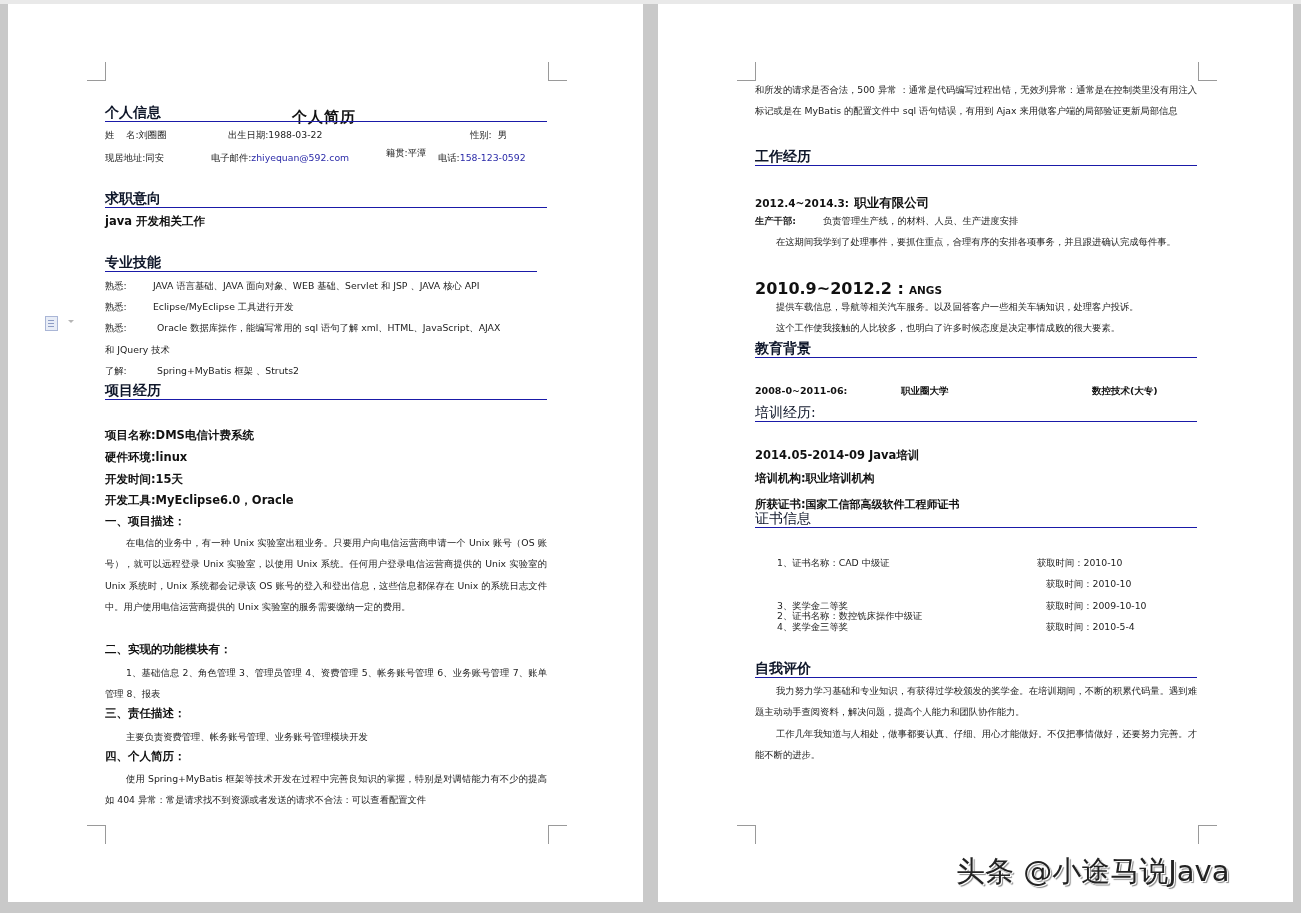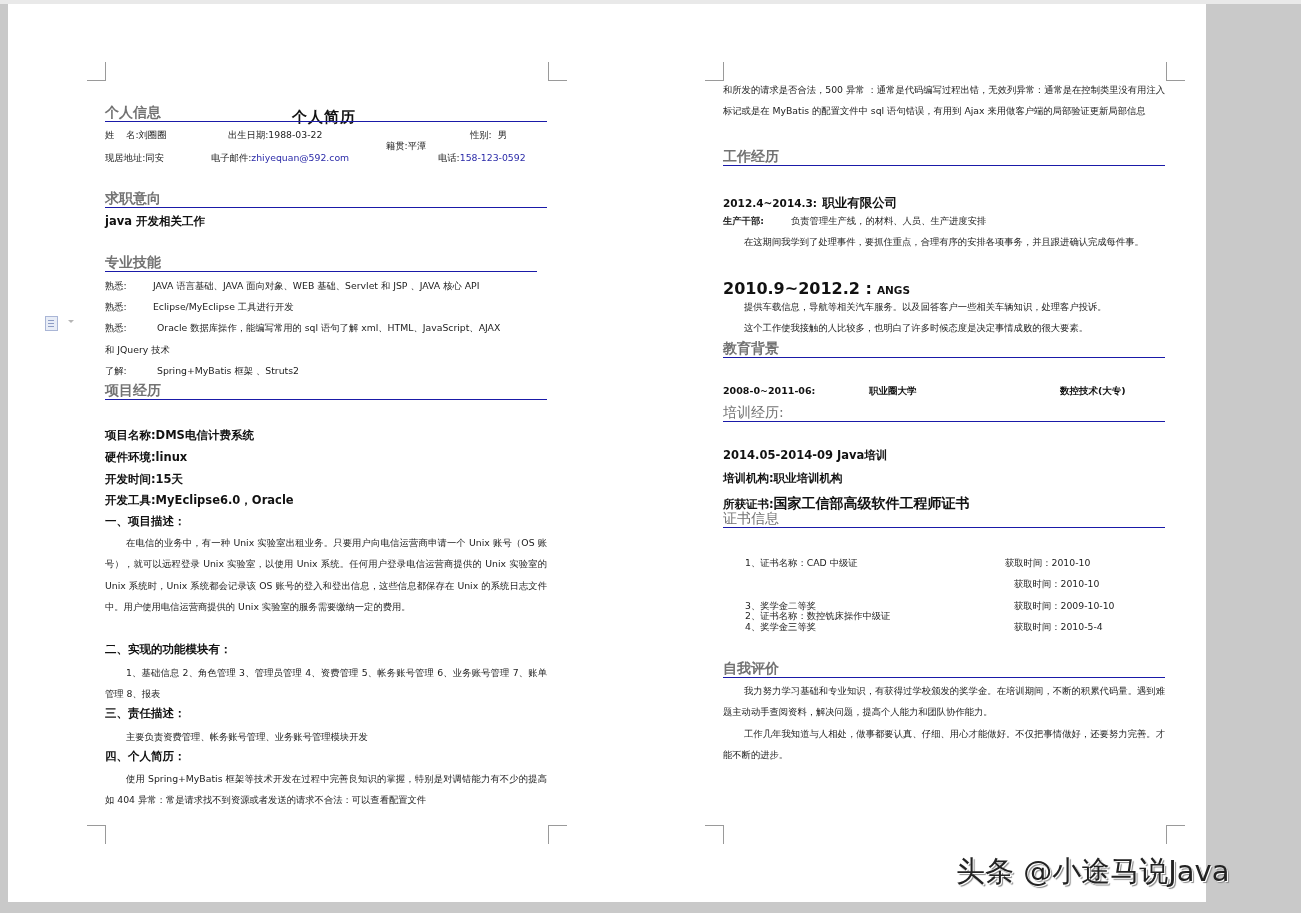--- a/index.html
+++ b/index.html
@@ -5,31 +5,31 @@
   html, body { margin:0; padding:0; }
   body {
     width:1301px; height:913px; overflow:hidden; position:relative;
     background:#c9c9c9;
     font-family:"DejaVu Sans", sans-serif;
     color:#111;
   }
   .topstrip { position:absolute; left:0; top:0; width:1301px; height:4px; background:#e9e9e9; }
   .page { position:absolute; top:4px; height:898px; background:#fff; }
   #page1 { left:8px; width:635px; }
-  #page2 { left:626px; width:580px; }
+  #page2 { left:658px; width:635px; }
   .corner { position:absolute; width:18px; height:18px; border-color:#9a9a9a; border-style:solid; border-width:0; }
   .c-tl { border-right-width:1px; border-bottom-width:1px; }
   .c-tr { border-left-width:1px; border-bottom-width:1px; }
   .c-bl { border-right-width:1px; border-top-width:1px; }
   .c-br { border-left-width:1px; border-top-width:1px; }
 
   .abs { position:absolute; white-space:nowrap; }
   .doc-title { font-size:15px; font-weight:bold; letter-spacing:1px; }
   .sec-head {
-    position:absolute; color:#737373; font-weight:bold; font-size:14px;
+    position:absolute; color:#0f172a; font-weight:bold; font-size:14px;
     border-bottom:1.5px solid #1a1aa8; padding-bottom:0px; line-height:17px;
   }
   .small { font-size:9.3px; line-height:12px; color:#222; }
   .blue { color:#2a2aa8; }
   .bold13 { font-size:11.5px; font-weight:bold; color:#111; }
   .para { position:absolute; font-size:9.3px; line-height:21.3px; color:#222; text-align:justify; white-space:normal; }
   .indent { text-indent:21px; }
   .doc-side-icon { position:absolute; left:45px; top:316px; width:11px; height:13px; background:#e8edf7; border:1px solid #aab6d6; }
   .doc-side-icon:before { content:""; position:absolute; left:2px; top:3px; width:6px; height:1px; background:#8d9cc4; box-shadow:0 3px 0 #8d9cc4, 0 6px 0 #8d9cc4; }
   .doc-side-caret { position:absolute; left:68px; top:320px; width:0; height:0; border-left:3px solid transparent; border-right:3px solid transparent; border-top:3px solid #b5b5b5; }
@@ -51,21 +51,21 @@
 
   <div class="abs doc-title" style="left:284px;top:78px;margin-top:26px;">个人简历</div>
 
   <div class="sec-head" style="left:97px;top:100px;width:442px;">个人信息</div>
   <div class="abs small" style="left:97px;top:125px;">
     <span style="white-space:pre;">姓    名:</span><span>刘圈圈</span>
   </div>
   <div class="abs small" style="left:220px;top:125px;">
     <span>出生日期:</span><span>1988-03-22</span>
   </div>
-  <div class="abs small" style="left:362px;top:136px;padding-left:16px;">
+  <div class="abs small" style="left:362px;top:143px;padding-left:16px;">
     <span>籍贯:</span><span>平潭</span>
   </div>
   <div class="abs small" style="left:462px;top:125px;">
     <span>性别:</span>&nbsp;&nbsp;<span>男</span>
   </div>
   <div class="abs small" style="left:97px;top:148px;">
     <span>现居地址:</span><span>同安</span>
   </div>
   <div class="abs small" style="left:203px;top:148px;">
     <span>电子邮件:</span><span class="blue">zhiyequan@592.com</span>
@@ -148,21 +148,21 @@
   <div class="abs" style="left:97px;top:381px;font-size:9.5px;font-weight:bold;">2008-0~2011-06:</div>
   <div class="abs" style="left:243px;top:381px;font-size:9.5px;font-weight:bold;">职业圈大学</div>
   <div class="abs" style="left:434px;top:381px;font-size:9.5px;font-weight:bold;">数控技术(大专)</div>
 
   <div class="sec-head" style="left:97px;top:400px;width:442px;font-weight:normal;">培训经历:</div>
   <div class="abs bold13" style="left:97px;top:444px;">2014.05-2014-09 Java培训</div>
   <div class="abs bold13" style="left:97px;top:467px;">
     <span>培训机构:</span><span>职业培训机构</span>
   </div>
   <div class="abs" style="left:97px;top:489px;">
-    <span style="font-size:11.5px;font-weight:bold;">所获证书:</span><span style="font-size:14px;font-weight:bold;">国家工信部高级软件工程师证书</span>
+    <span style="font-size:11.5px;font-weight:bold;">所获证书:</span><span style="font-size:11px;font-weight:bold;">国家工信部高级软件工程师证书</span>
   </div>
 
   <div class="sec-head" style="left:97px;top:506px;width:442px;font-weight:normal;">证书信息</div>
   <div class="abs small" style="left:119px;top:553px;">1、证书名称：CAD 中级证</div>
   <div class="abs small" style="left:379px;top:553px;">获取时间：2010-10</div>
   <div class="abs small" style="left:119px;top:574px;margin-top:32px;">2、证书名称：数控铣床操作中级证</div>
   <div class="abs small" style="left:388px;top:574px;">获取时间：2010-10</div>
   <div class="abs small" style="left:119px;top:596px;">3、奖学金二等奖</div>
   <div class="abs small" style="left:388px;top:596px;">获取时间：2009-10-10</div>
   <div class="abs small" style="left:119px;top:617px;">4、奖学金三等奖</div>

